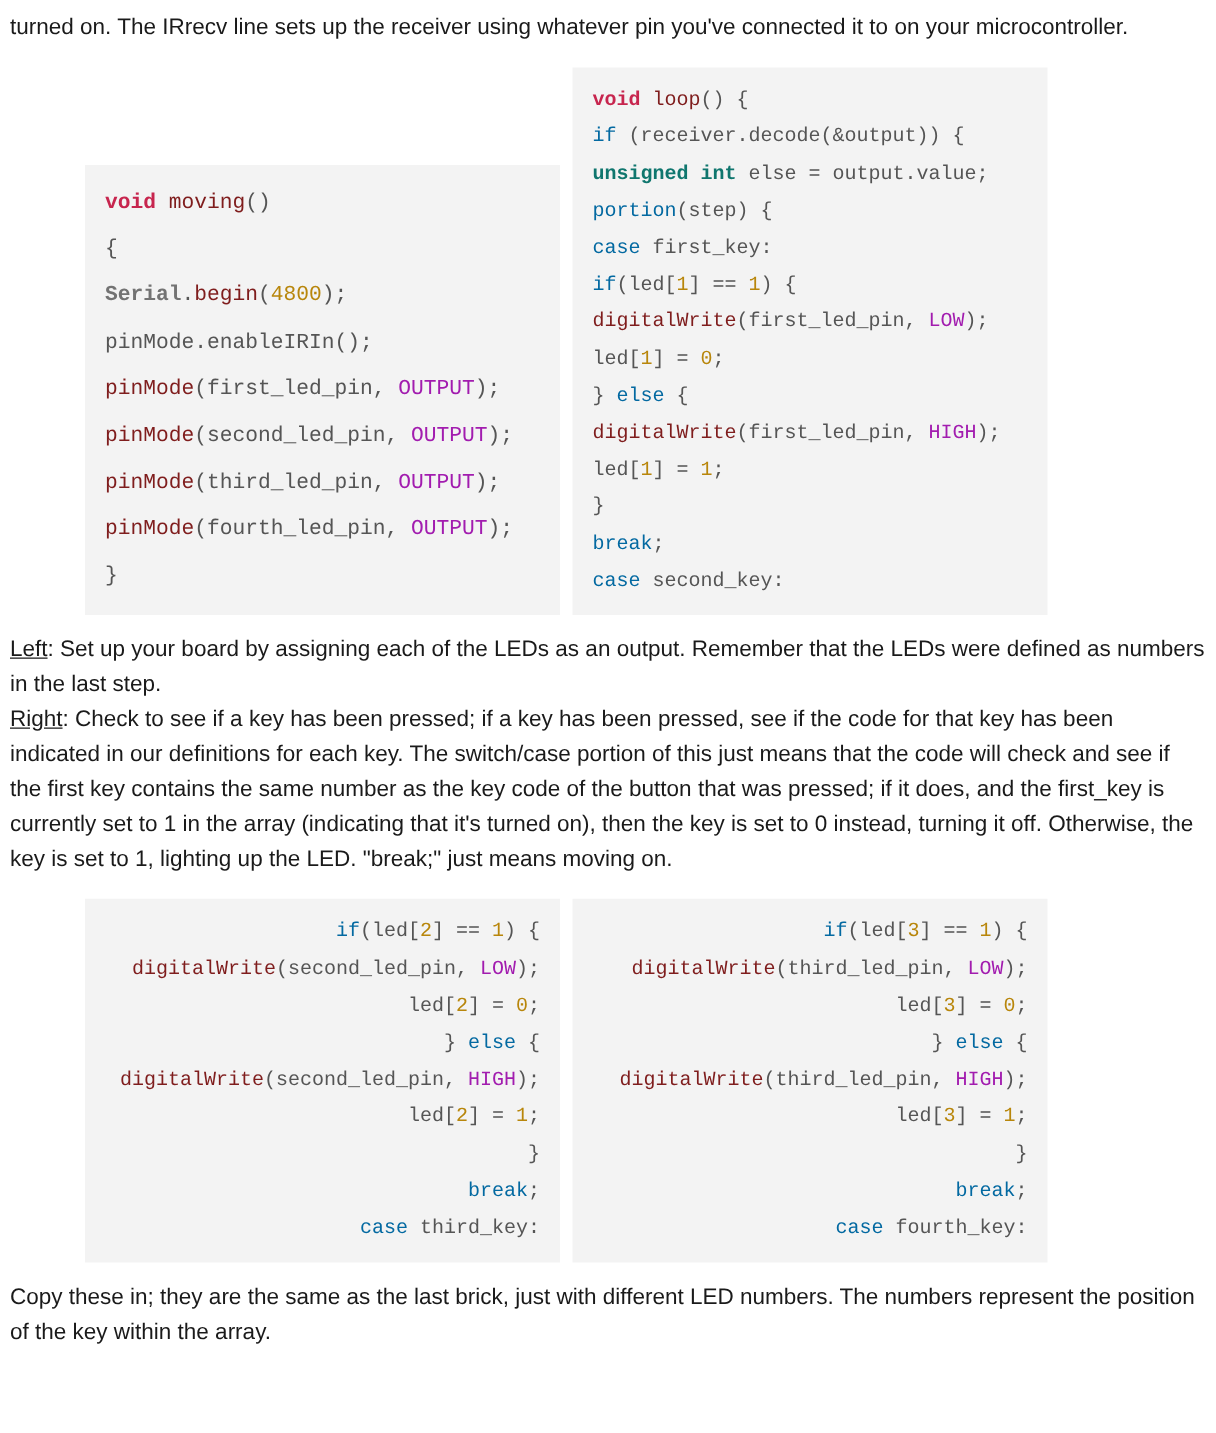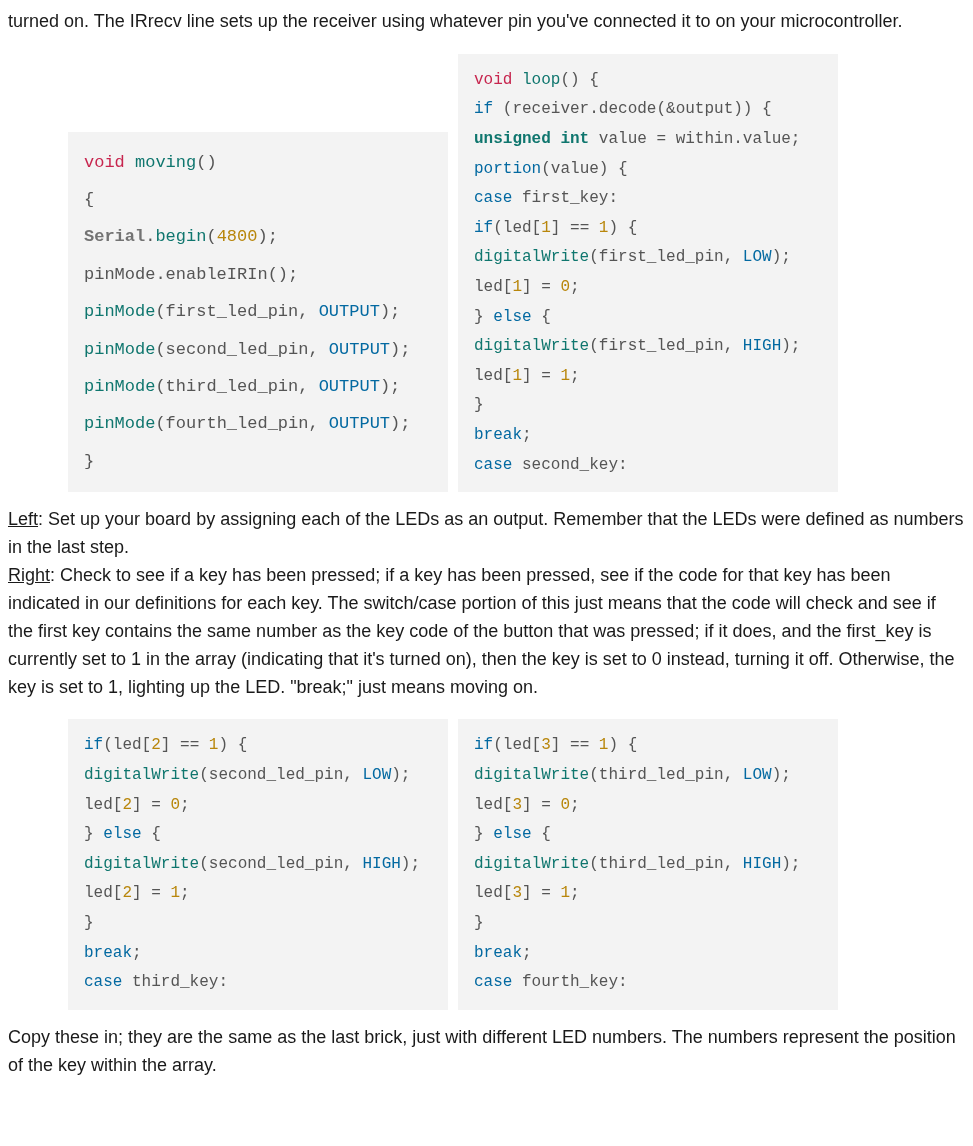--- a/index.html
+++ b/index.html
@@ -25,49 +25,49 @@
     background: #f3f3f3;
     font-family: "SFMono-Regular", Consolas, "Liberation Mono", Menlo, monospace;
     font-size: 16px;
     line-height: 1.85;
     padding: 12px 16px;
     white-space: pre;
     color: #555;
   }
   .setup-block { width: 380px; font-size: 17px; line-height: 2.2; }
   .loop-block  { width: 380px; }
-  .mid-block   { width: 380px; }
-  .kw-red   { color: #c7254e; font-weight: normal; }
+  .mid-block   { width: 380px; text-align: right; }
+  .kw-red   { color: #c7254e; font-weight: bold; }
   .kw-blue  { color: #0369a1; }
   .kw-blueb { color: #737373; font-weight: bold; }
-  .fn       { color: #0f766e; }
+  .fn       { color: #7f1d1d; }
   .type     { color: #0f766e; font-weight: bold; }
   .num      { color: #b8860b; }
-  .constb   { color: #0369a1; }
+  .constb   { color: #a21caf; }
   .pl       { color: #555; }
 </style>
 </head>
 <body>
 
 <p class="para">turned on. The IRrecv line sets up the receiver using whatever pin you've connected it to on your microcontroller.</p>
 
 <div class="code-row row1">
   <div class="code-block setup-block"><span class="kw-red">void</span> <span class="fn">moving</span><span class="pl">()</span>
 <span class="pl">{</span>
 <span class="kw-blueb">Serial</span><span class="pl">.</span><span class="fn">begin</span><span class="pl">(</span><span class="num">4800</span><span class="pl">);</span>
 <span class="pl">pinMode.enableIRIn();</span>
 <span class="fn">pinMode</span><span class="pl">(first_led_pin, </span><span class="constb">OUTPUT</span><span class="pl">);</span>
 <span class="fn">pinMode</span><span class="pl">(second_led_pin, </span><span class="constb">OUTPUT</span><span class="pl">);</span>
 <span class="fn">pinMode</span><span class="pl">(third_led_pin, </span><span class="constb">OUTPUT</span><span class="pl">);</span>
 <span class="fn">pinMode</span><span class="pl">(fourth_led_pin, </span><span class="constb">OUTPUT</span><span class="pl">);</span>
 <span class="pl">}</span></div>
   <div class="code-block loop-block"><span class="kw-red">void</span> <span class="fn">loop</span><span class="pl">() {</span>
 <span class="kw-blue">if</span><span class="pl"> (receiver.decode(&amp;output)) {</span>
-<span class="type">unsigned int</span><span class="pl"> value = within.value;</span>
-<span class="kw-blue">portion</span><span class="pl">(value) {</span>
+<span class="type">unsigned int</span><span class="pl"> else = output.value;</span>
+<span class="kw-blue">portion</span><span class="pl">(step) {</span>
 <span class="kw-blue">case</span><span class="pl"> first_key:</span>
 <span class="kw-blue">if</span><span class="pl">(led[</span><span class="num">1</span><span class="pl">] == </span><span class="num">1</span><span class="pl">) {</span>
 <span class="fn">digitalWrite</span><span class="pl">(first_led_pin, </span><span class="constb">LOW</span><span class="pl">);</span>
 <span class="pl">led[</span><span class="num">1</span><span class="pl">] = </span><span class="num">0</span><span class="pl">;</span>
 <span class="pl">}</span> <span class="kw-blue">else</span><span class="pl"> {</span>
 <span class="fn">digitalWrite</span><span class="pl">(first_led_pin, </span><span class="constb">HIGH</span><span class="pl">);</span>
 <span class="pl">led[</span><span class="num">1</span><span class="pl">] = </span><span class="num">1</span><span class="pl">;</span>
 <span class="pl">}</span>
 <span class="kw-blue">break</span><span class="pl">;</span>
 <span class="kw-blue">case</span><span class="pl"> second_key:</span></div>

